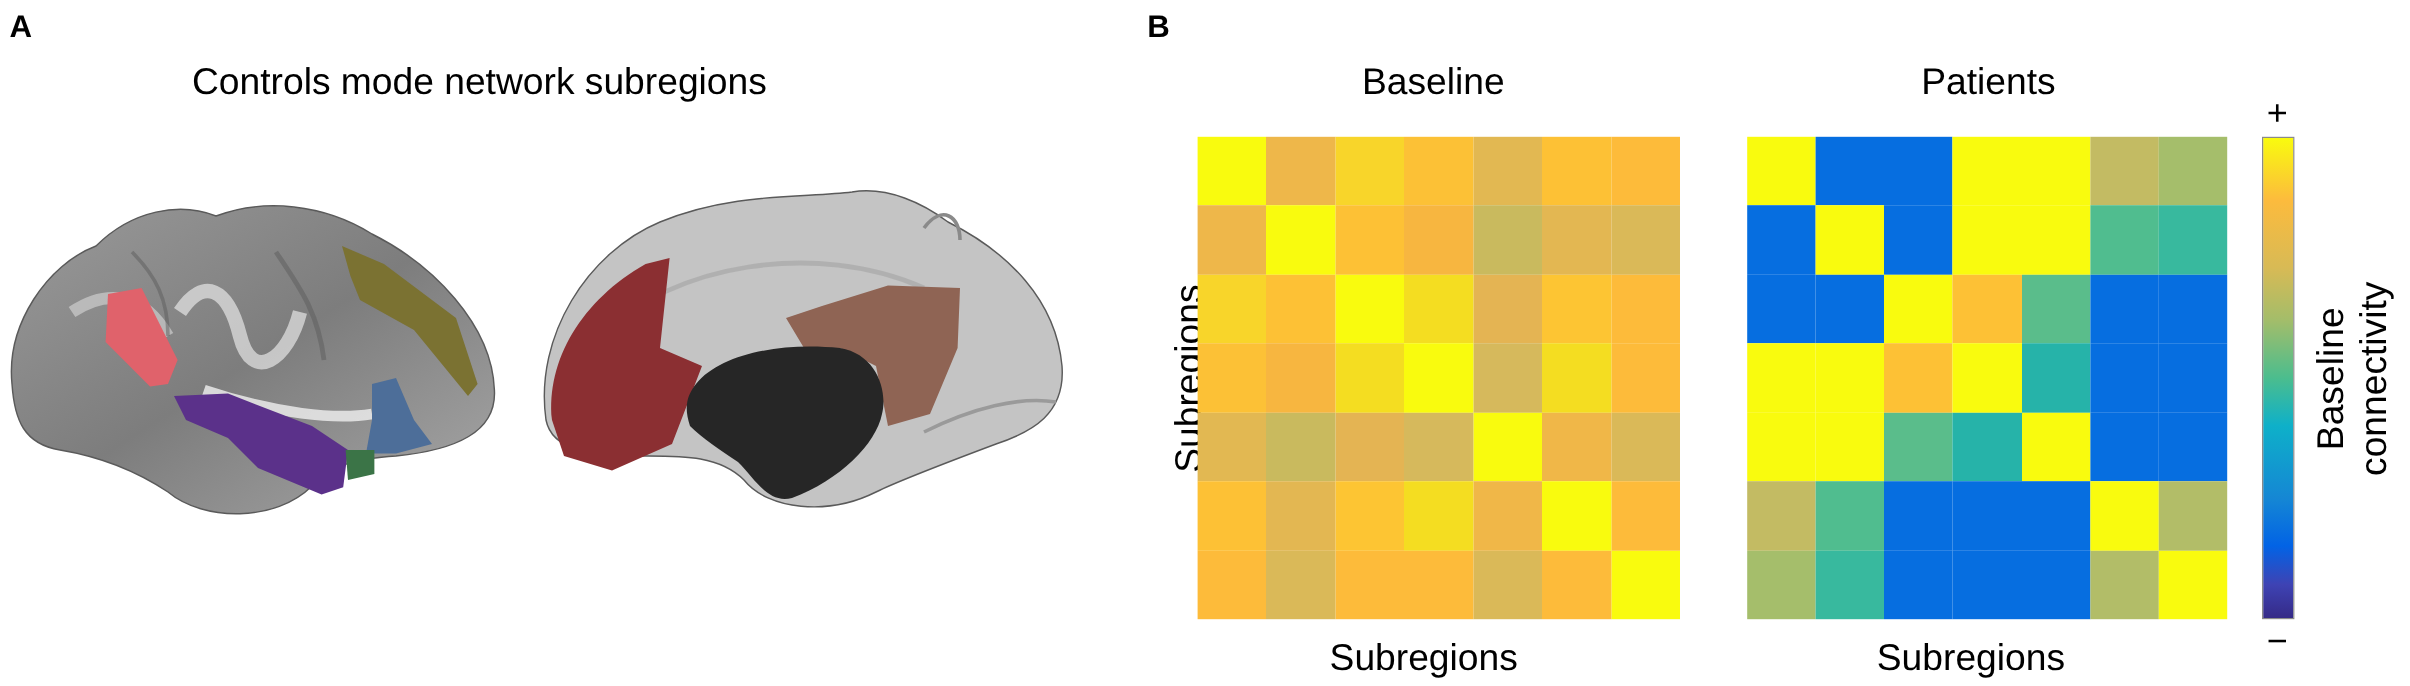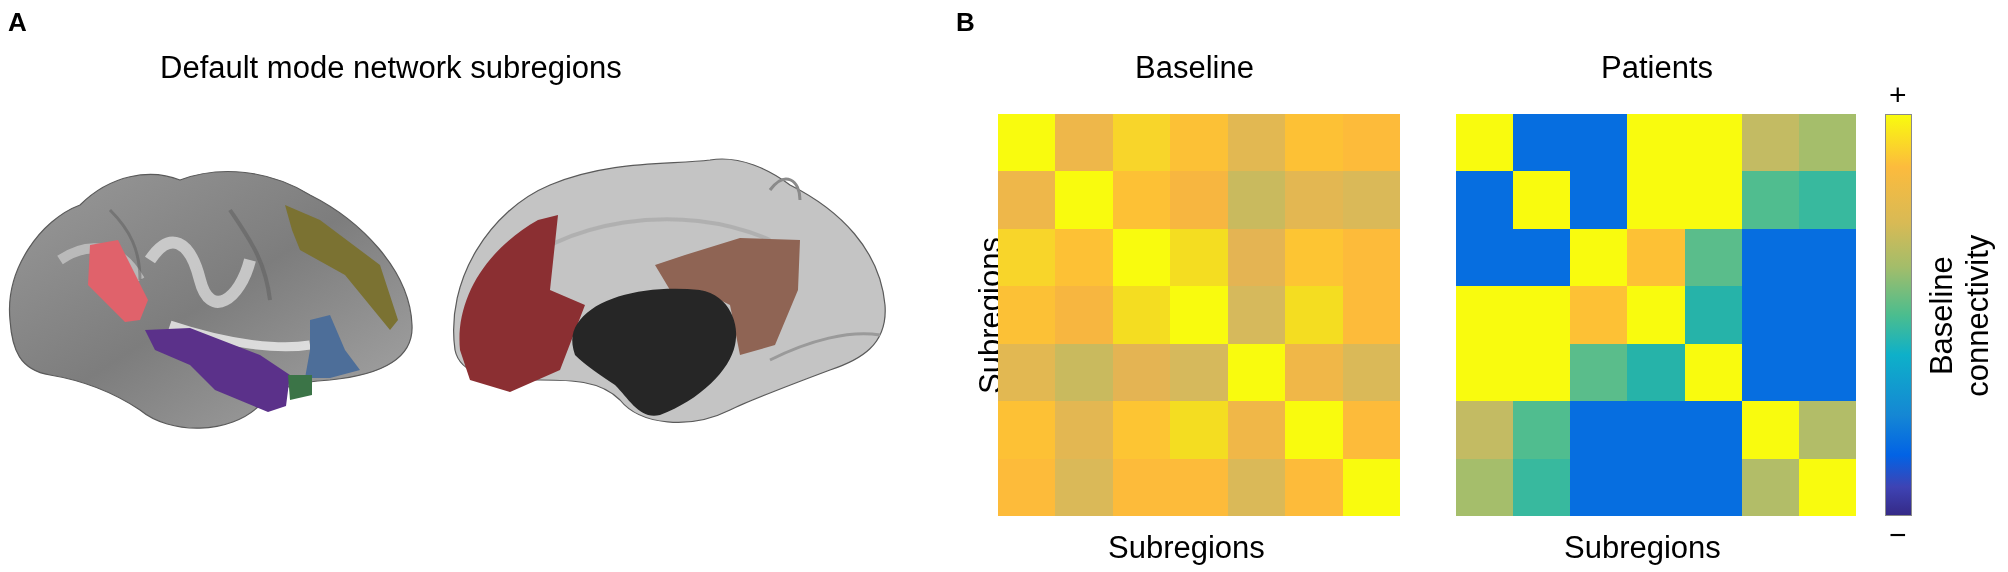--- a/index.html
+++ b/index.html
@@ -12,21 +12,21 @@
   .cell{width:100%;height:100%;}
   .colorbar{position:absolute;left:1885px;top:114px;width:27px;height:402px;border:1px solid #8a8a8a;box-sizing:border-box;
     background:linear-gradient(to bottom,#f9fb0e 0%,#fcbb3d 13%,#d8ba55 27%,#a3bd6a 38%,#4bbd8e 50%,#0eb0c9 60%,#1587d4 75%,#0263e5 85%,#3e43b4 93%,#352a87 100%);}
   .cb-tick{position:absolute;font-size:30px;line-height:1;}
   .cb-label{position:absolute;font-size:31px;line-height:1.15;text-align:center;white-space:nowrap;transform:rotate(-90deg);transform-origin:center center;}
 </style>
 </head>
 <body>
 
 <div class="panel-label" style="left:8px;top:9px;">A</div>
-<div class="title" style="left:160px;top:52px;">Default mode network subregions</div>
+<div class="title" style="left:160px;top:52px;">Controls mode network subregions</div>
 
 <svg class="brain" style="left:0;top:150px;" width="440" height="290" viewBox="0 0 440 290">
   <defs>
     <linearGradient id="gl" x1="0" y1="0" x2="1" y2="1">
       <stop offset="0" stop-color="#9a9a9a"></stop>
       <stop offset="0.5" stop-color="#7d7d7d"></stop>
       <stop offset="1" stop-color="#a8a8a8"></stop>
     </linearGradient>
   </defs>
   <path d="M10,170 C5,120 40,70 80,55 C110,25 150,18 180,30 C220,15 270,20 310,45 C360,70 410,120 412,175 C414,210 380,225 330,230 C300,232 280,235 260,255 C230,285 170,285 140,260 C110,240 80,230 50,225 C20,220 12,200 10,170 Z" fill="url(#gl)" stroke="#5a5a5a" stroke-width="1.2"></path>

